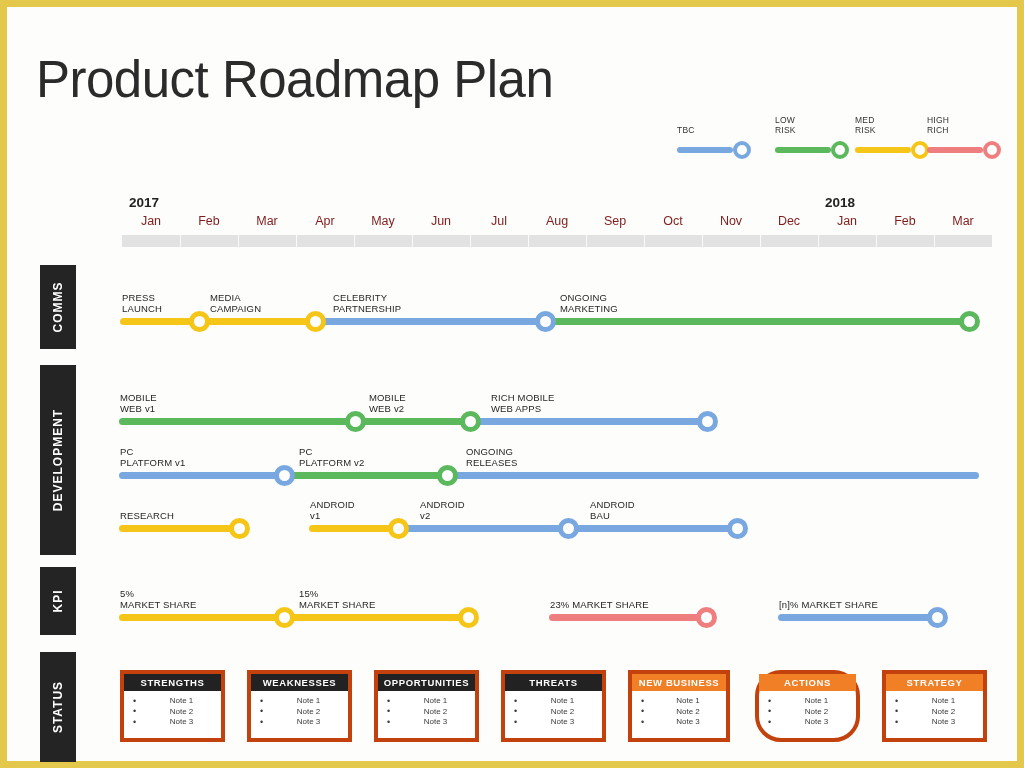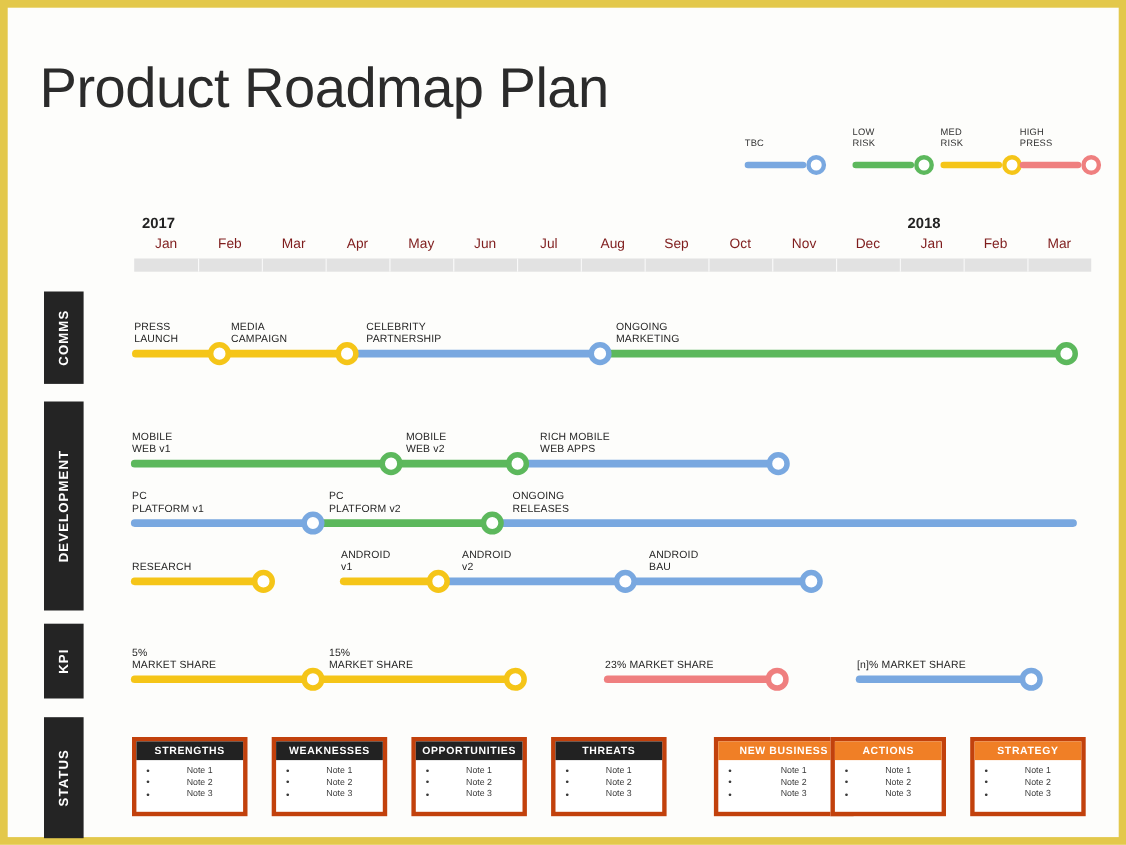--- a/index.html
+++ b/index.html
@@ -125,21 +125,21 @@
           <div class="lg-ring" style="left: 56px; border-color: rgb(92, 184, 92);"></div>
         </div>
         <div class="lg" style="left: 178px; width: 78px;">
           <div class="lg-label">MED
 RISK</div>
           <div class="lg-bar" style="width: 56px; background: rgb(245, 197, 24);"></div>
           <div class="lg-ring" style="left: 56px; border-color: rgb(245, 197, 24);"></div>
         </div>
         <div class="lg" style="left: 250px; width: 78px;">
           <div class="lg-label">HIGH
-PRESS</div>
+RICH</div>
           <div class="lg-bar" style="width: 56px; background: rgb(239, 127, 127);"></div>
           <div class="lg-ring" style="left: 56px; border-color: rgb(239, 127, 127);"></div>
         </div>
       </div>
 
     <div id="timeline">
       <div class="mon-row">
           <div class="mon" style="left: 0px; width: 58px;">Jan</div>
           <div class="mon" style="left: 58px; width: 58px;">Feb</div>
           <div class="mon" style="left: 116px; width: 58px;">Mar</div>
@@ -285,29 +285,29 @@
           </ul>
         </div>
         <div class="card" style="left: 381px; width: 105px;">
           <div class="card-hd" style="background: rgb(34, 34, 34);">THREATS</div>
           <ul class="card-bd">
             <li>Note 1</li>
             <li>Note 2</li>
             <li>Note 3</li>
           </ul>
         </div>
-        <div class="card" style="left: 508px; width: 127px; margin-left: 21px;">
+        <div class="card" style="left: 508px; width: 102px;">
           <div class="card-hd" style="background: rgb(240, 127, 38);">NEW BUSINESS</div>
           <ul class="card-bd">
             <li>Note 1</li>
             <li>Note 2</li>
             <li>Note 3</li>
           </ul>
         </div>
-        <div class="card" style="left: 635px; width: 105px;">
+        <div class="card" style="left: 635px; width: 105px; border-radius: 26px;">
           <div class="card-hd" style="background: rgb(240, 127, 38);">ACTIONS</div>
           <ul class="card-bd">
             <li>Note 1</li>
             <li>Note 2</li>
             <li>Note 3</li>
           </ul>
         </div>
         <div class="card" style="left: 762px; width: 105px;">
           <div class="card-hd" style="background: rgb(240, 127, 38);">STRATEGY</div>
           <ul class="card-bd">

